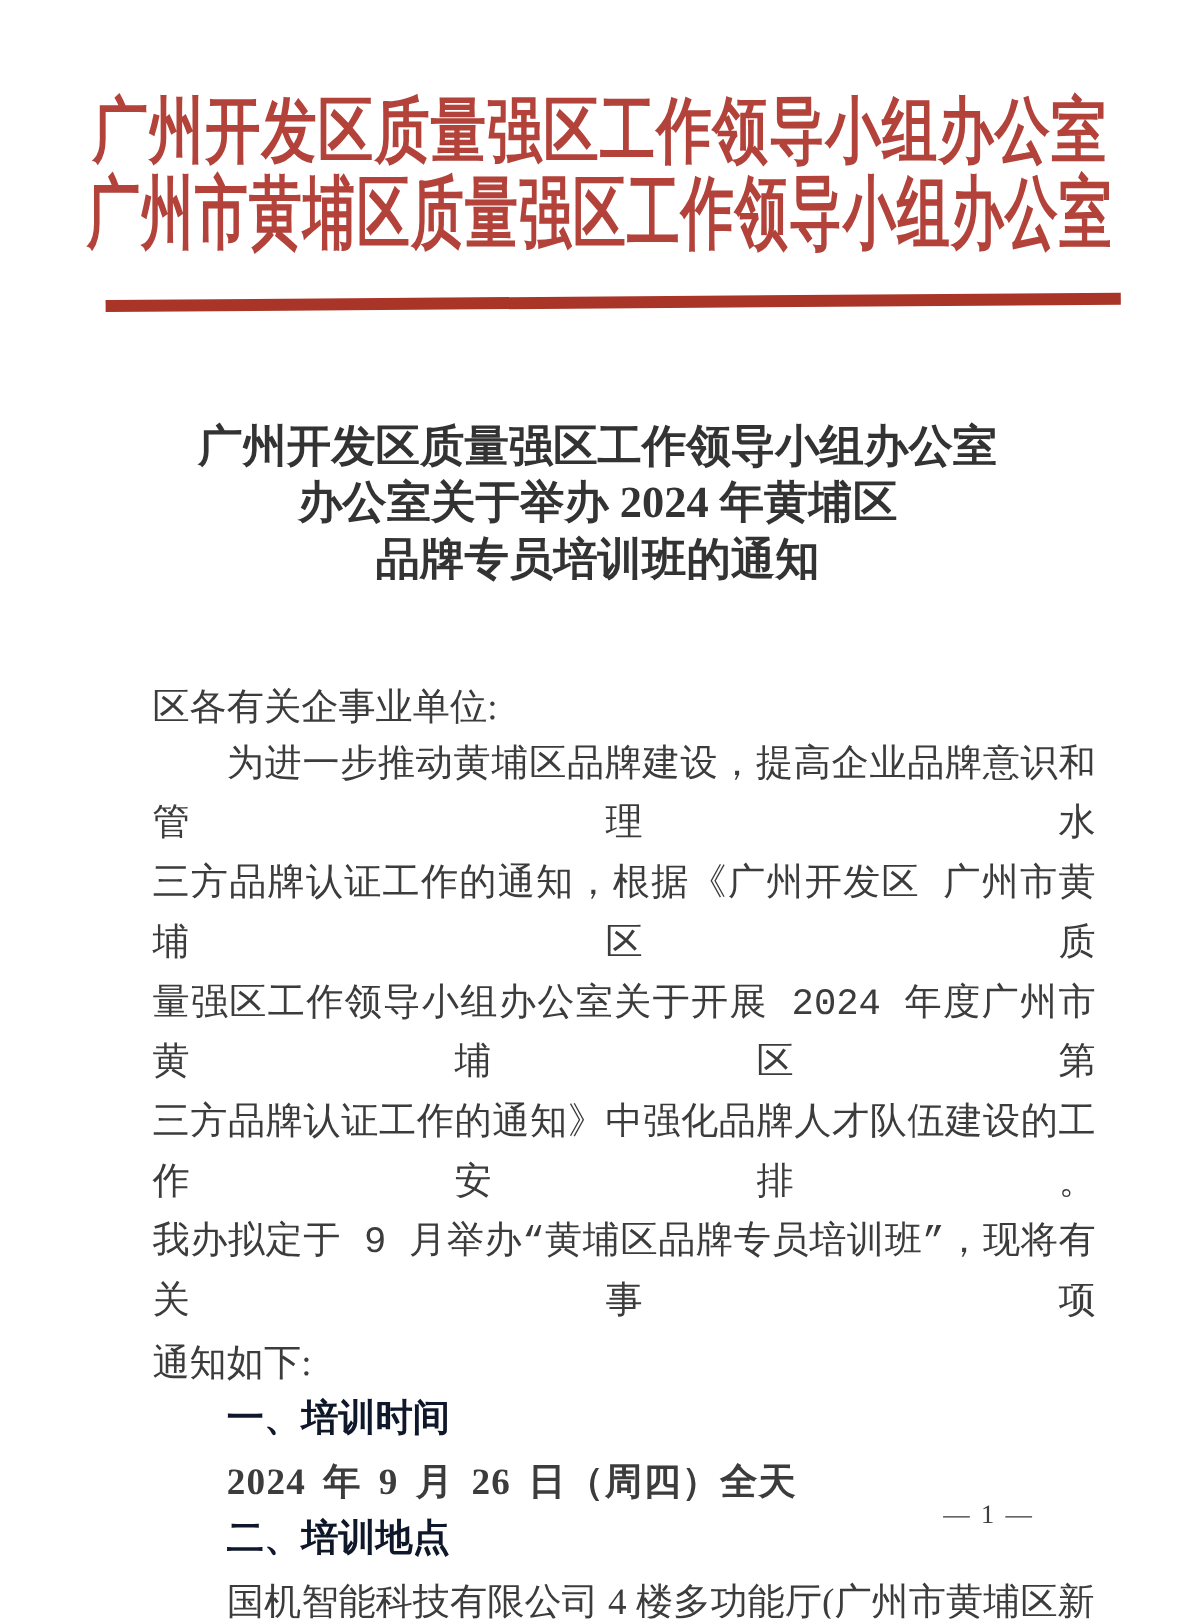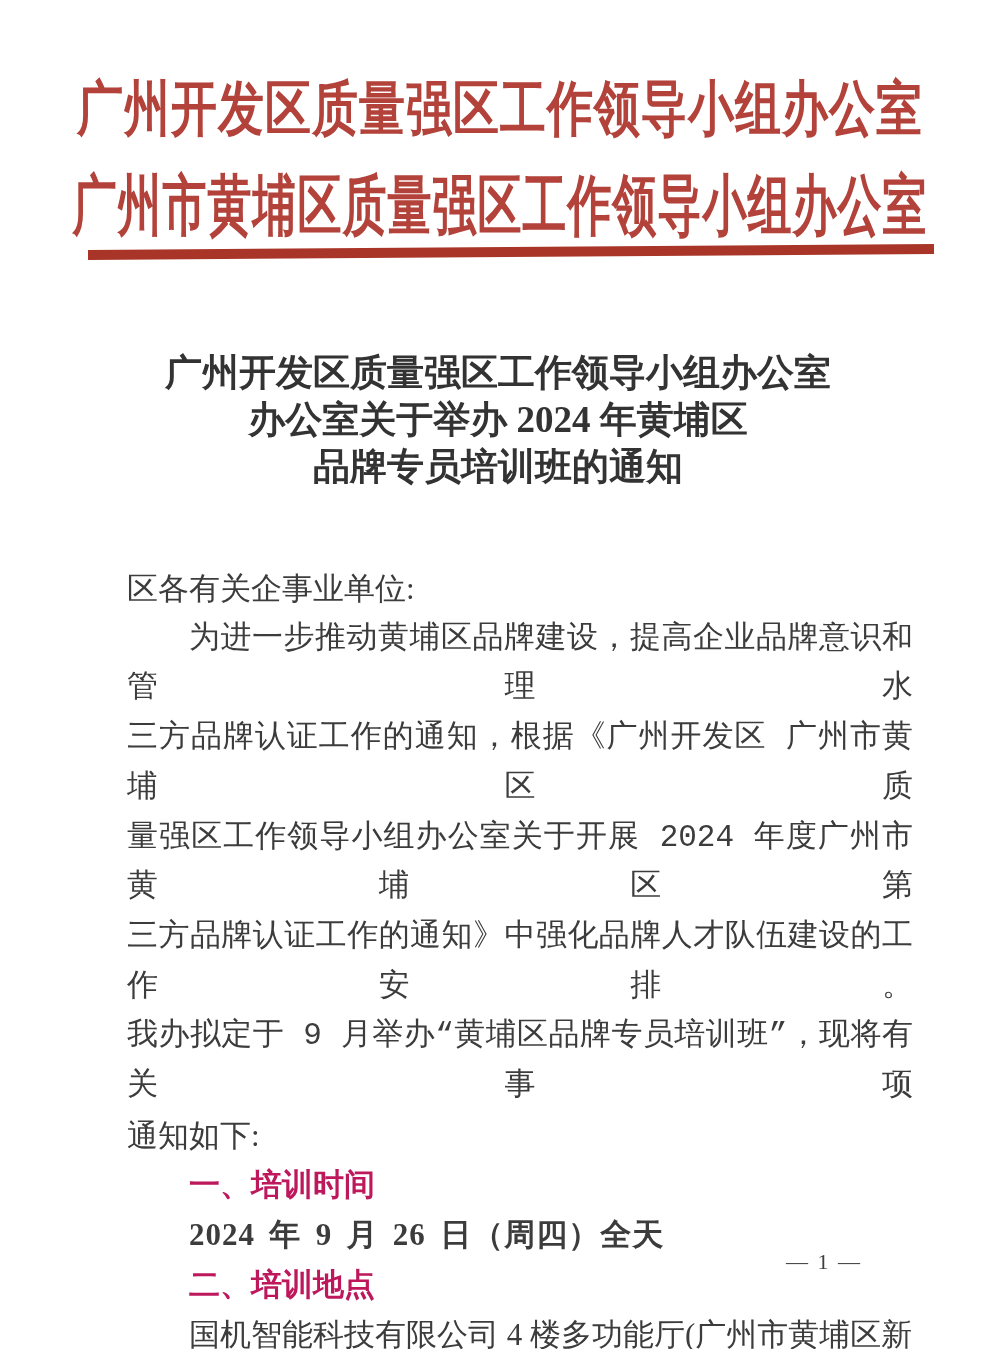--- a/index.html
+++ b/index.html
@@ -23,21 +23,21 @@
     color:var(--red);
     font-weight:700;
     white-space:nowrap;
   }
   .lh-line .lh-text{
     display:block;line-height:1;
     transform-origin:center top;
   }
   .lh1{top:80px;}
   .lh1 .lh-text{font-size:46px;transform:scaleY(1.30);letter-spacing:1px;}
-  .lh2{top:174px;align-items:center;}
+  .lh2{top:146px;align-items:center;}
   .lh2 .lh-text{font-size:44px;transform:scaleY(1.50);letter-spacing:1px;}
   .lh-rule{
     position:absolute;top:247px;left:88px;width:846px;height:10px;
     background:var(--red-rule);
     transform:rotate(-0.4deg);
   }
   
   .doc-title{
     position:absolute;top:349px;left:98px;width:800px;
     text-align:center;
@@ -54,23 +54,23 @@
   }
   .ln{min-height:49.7px;}
   .indent{text-indent:2em;}
   .just{
     text-align:justify;
     text-align-last:justify;
     text-justify:inter-ideograph;
     font-family:Liberation Mono, monospace;
   }
   .hei{
-    font-family:Liberation Serif, serif;
+    font-family:Liberation Mono, monospace;
     font-weight:700;
-    color:#be185d;
+    color:#0f172a;
   }
   .loose{word-spacing:0.18em;letter-spacing:1px;font-weight:bold;}
   
   .page-number{
     position:absolute;top:1249px;left:778px;width:92px;
     text-align:center;
     font-size:22px;color:#3f3f3f;
     letter-spacing:2px;
     white-space:nowrap;
   }

